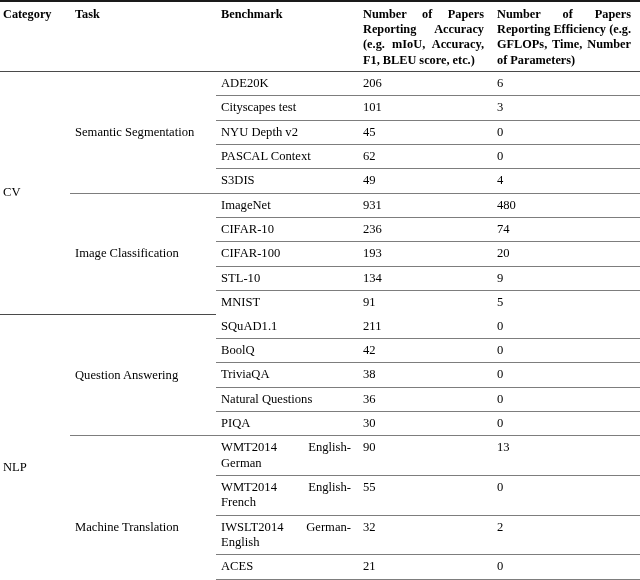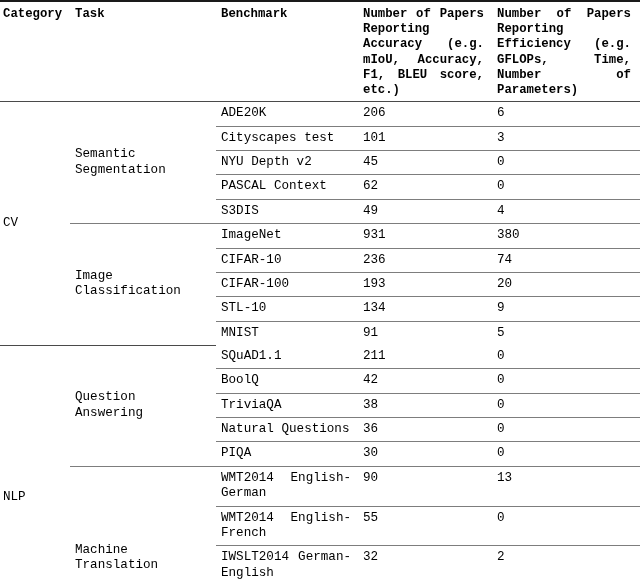--- a/index.html
+++ b/index.html
@@ -13,21 +13,20 @@
     font-family: "Liberation Serif", "DejaVu Serif", serif;
     color: #000000;
     overflow: hidden;
   }
 
   .paper-table {
     position: relative;
     width: 640px;
     height: 552px;
     box-sizing: border-box;
-    font-family: Liberation Mono, monospace;
   }
 
   table.tbl {
     border-collapse: collapse;
     width: 640px;
     table-layout: fixed;
     font-size: 12.3px;
   }
 
   
@@ -167,21 +166,21 @@
         </tr>
         <tr class="b-row">
           <td class="bench">S3DIS</td>
           <td class="num-acc numcell">49</td>
           <td class="num-eff numcell">4</td>
         </tr>
         <tr class="b-row task-sep no-top">
           <td class="task" rowspan="5">Image Classification</td>
           <td class="bench">ImageNet</td>
           <td class="num-acc numcell">931</td>
-          <td class="num-eff numcell">380</td>
+          <td class="num-eff numcell">480</td>
         </tr>
         <tr class="b-row">
           <td class="bench">CIFAR-10</td>
           <td class="num-acc numcell">236</td>
           <td class="num-eff numcell">74</td>
         </tr>
         <tr class="b-row">
           <td class="bench">CIFAR-100</td>
           <td class="num-acc numcell">193</td>
           <td class="num-eff numcell">20</td>

